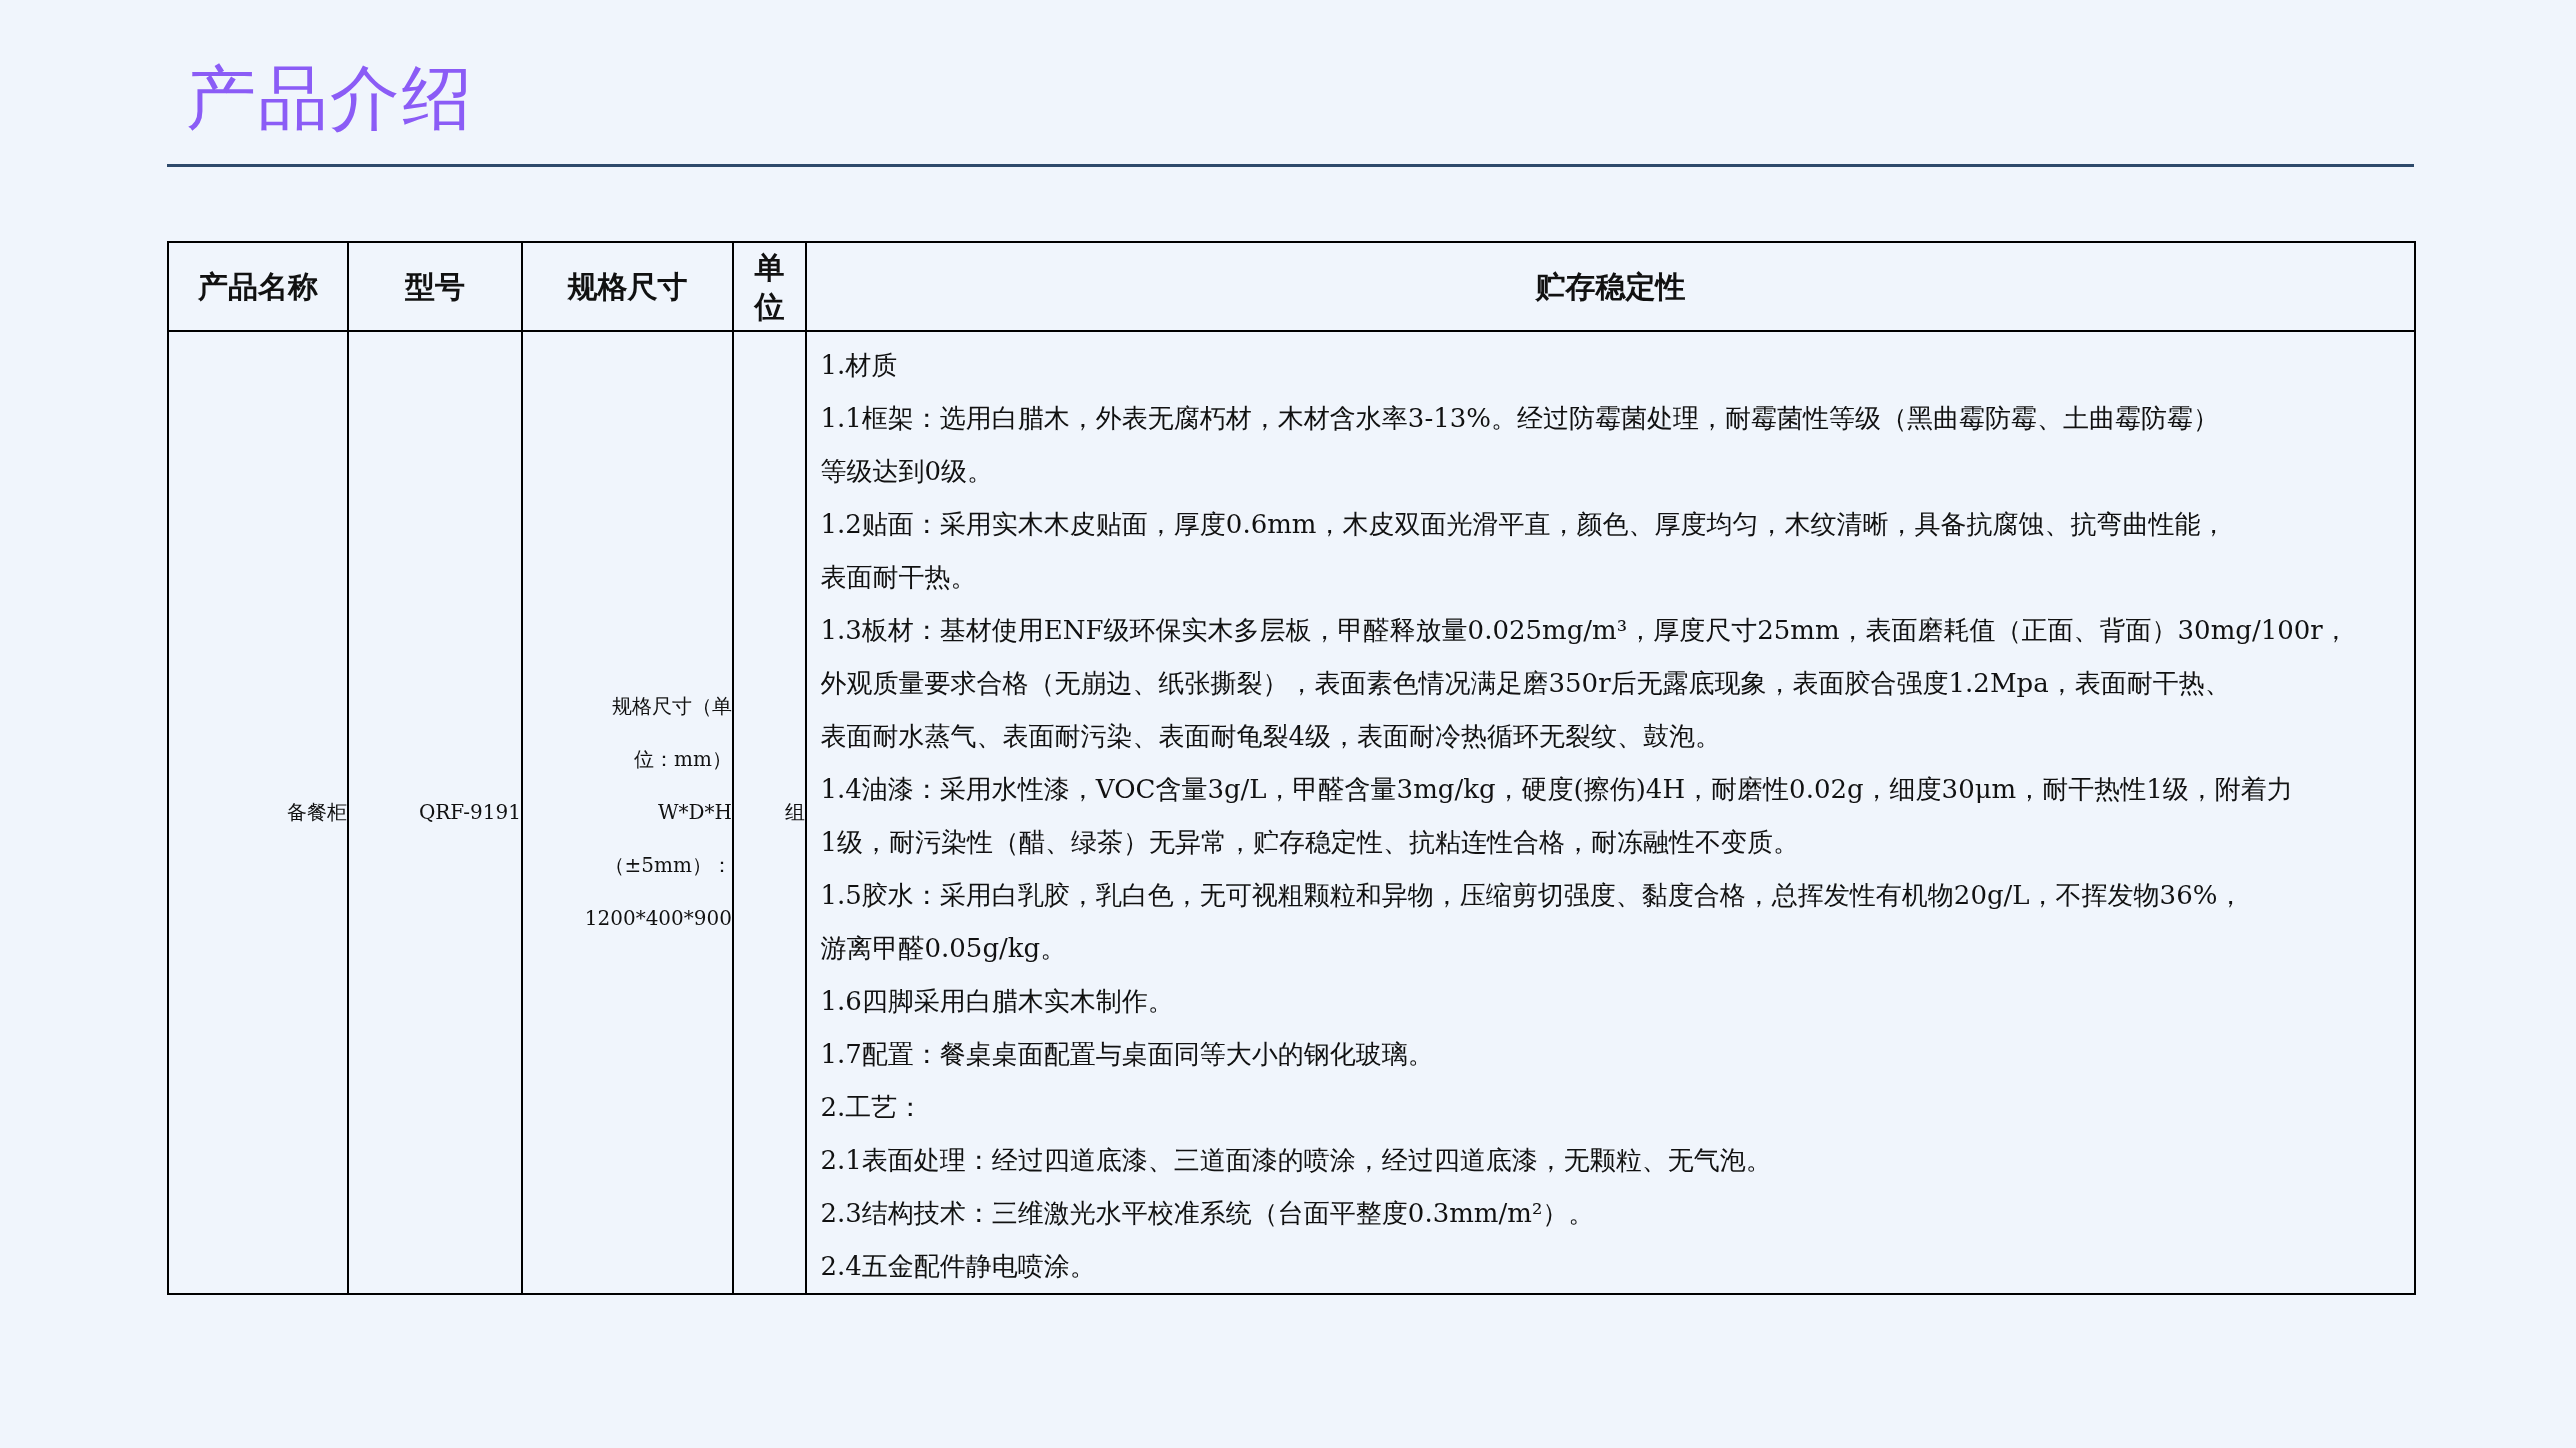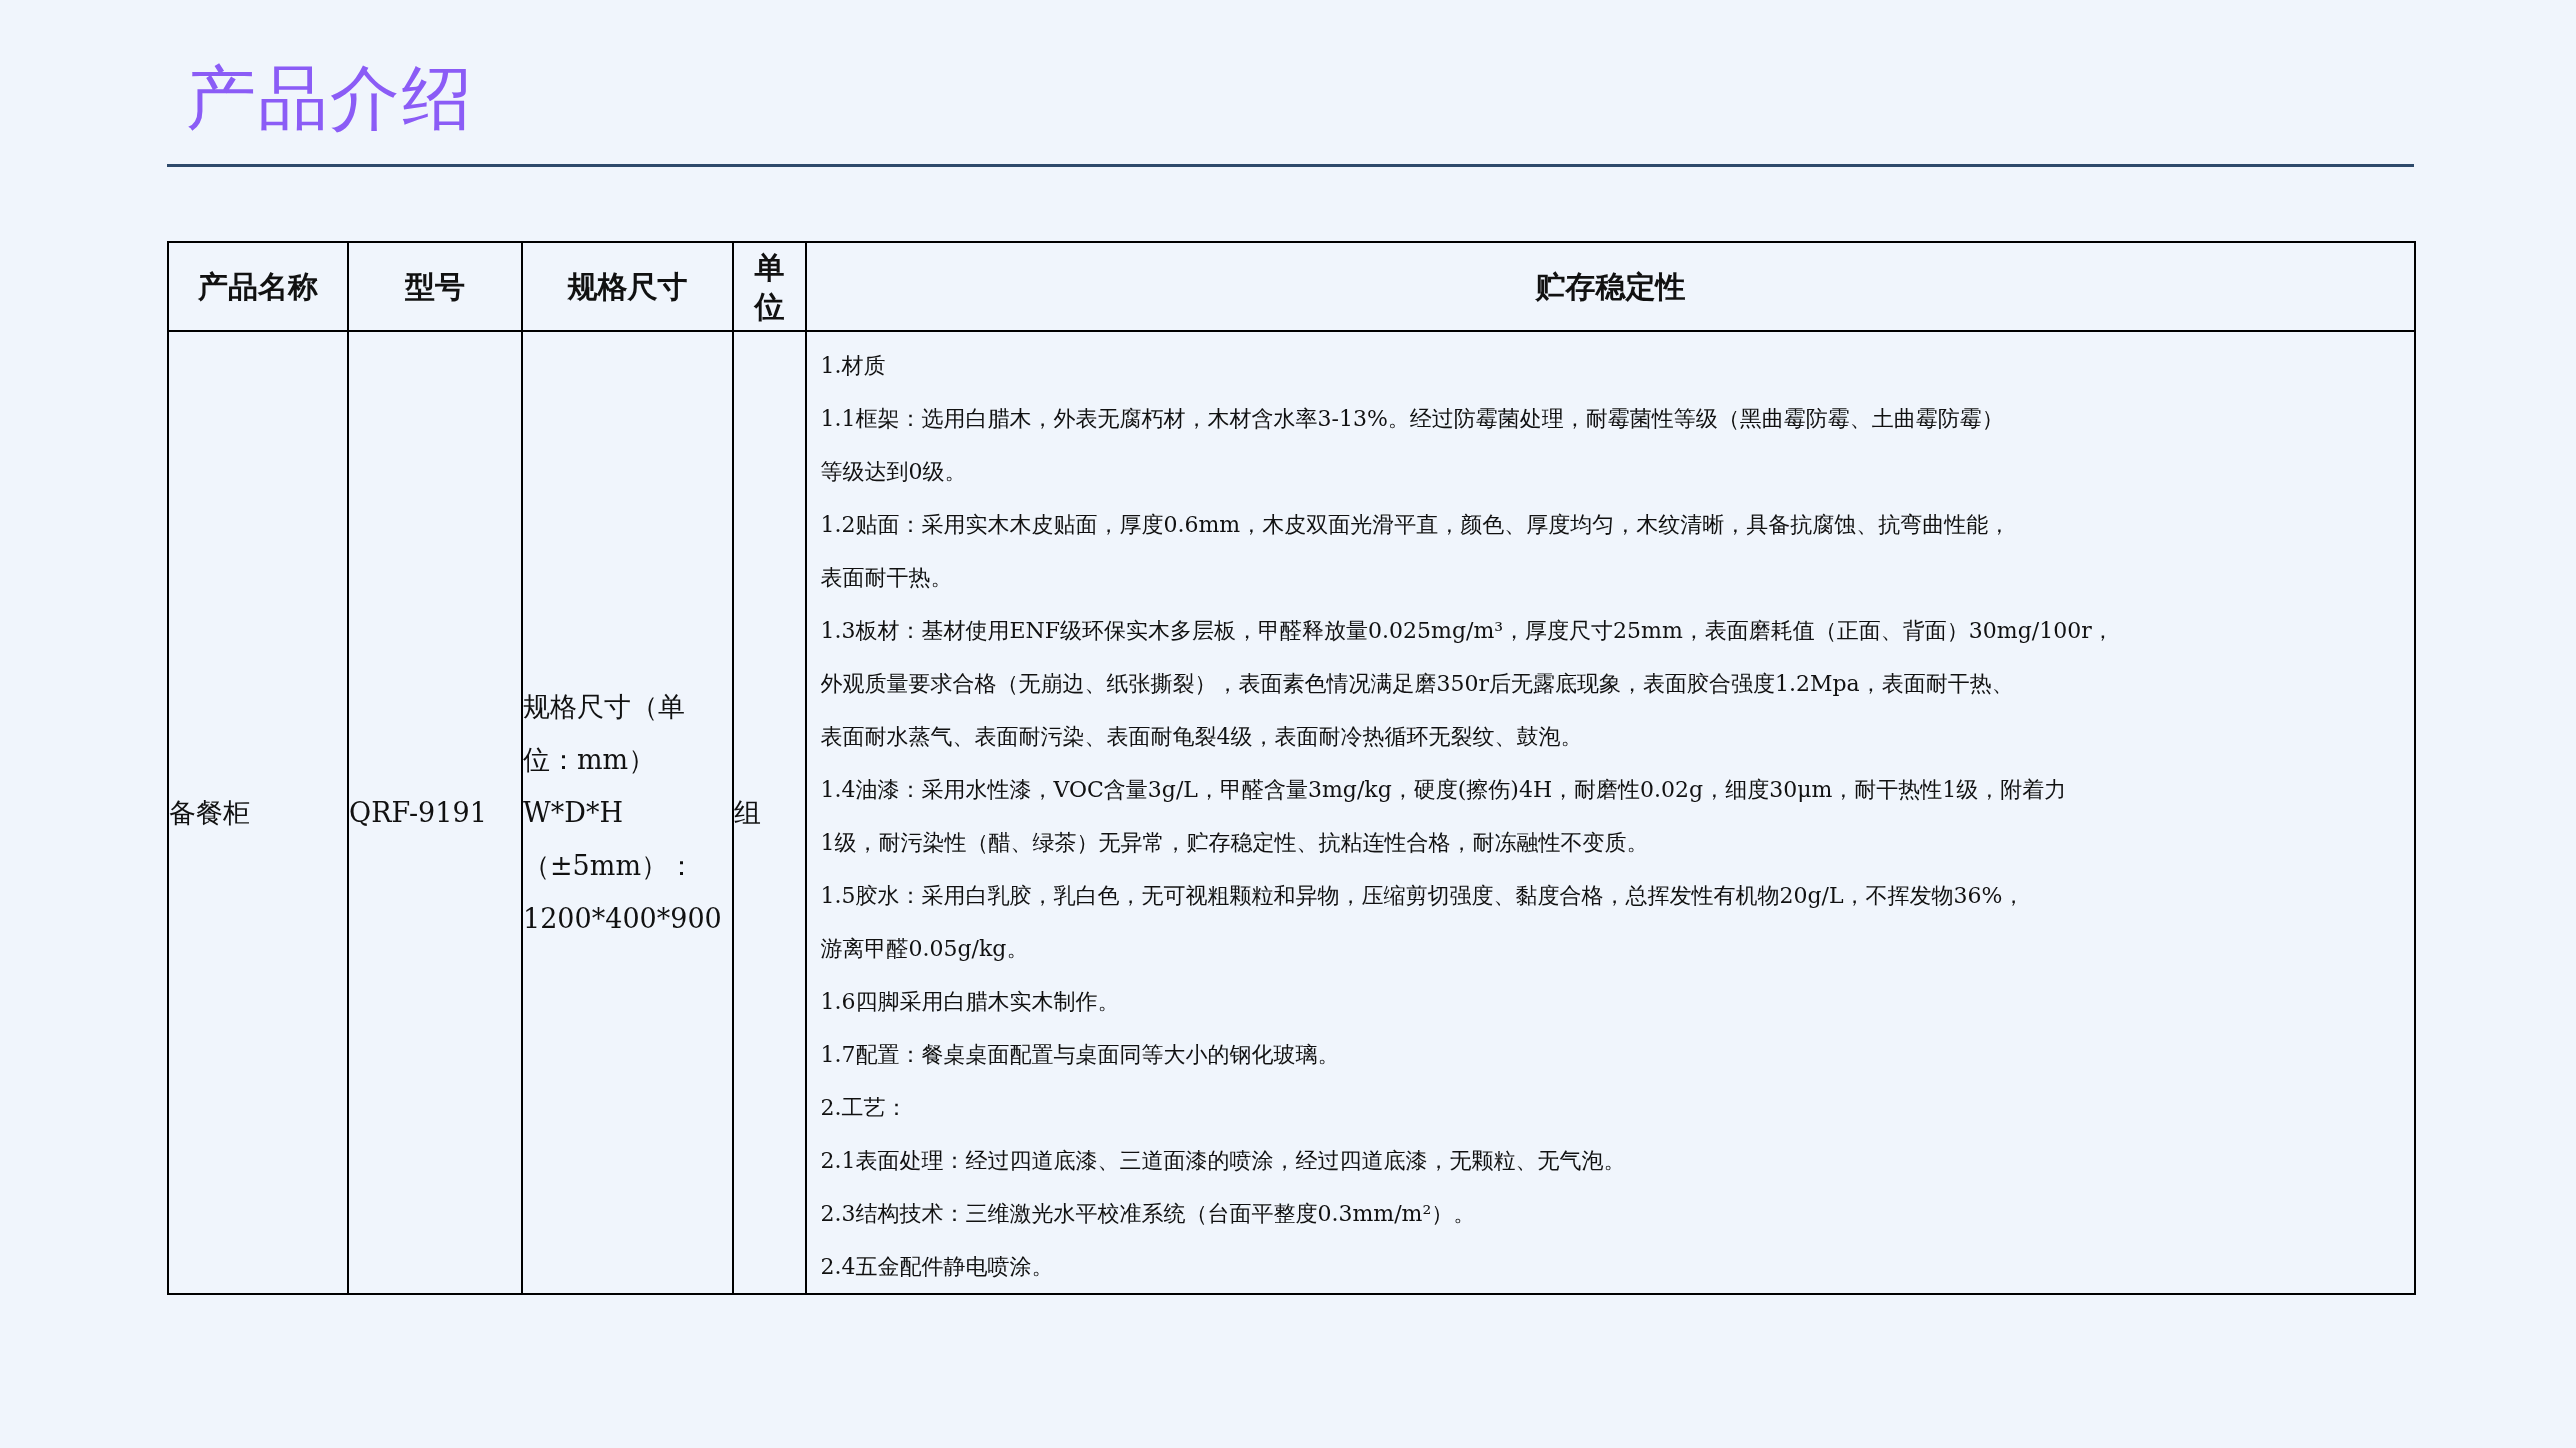--- a/index.html
+++ b/index.html
@@ -48,29 +48,29 @@
   table.spec-table th {
     height: 87px;
     font-family: "DejaVu Sans", "Liberation Sans", sans-serif;
     font-weight: bold;
     font-size: 30px;
     line-height: 39px;
     text-align: center;
     vertical-align: middle;
   }
   table.spec-table td.center {
-    text-align: left;
+    text-align: right;
     vertical-align: middle;
-    font-size: 27px;
+    font-size: 20px;
     line-height: 53px;
   }
   td.params {
     vertical-align: top;
     padding: 6.8px 0 0 13.5px !important;
-    font-size: 22px;
+    font-size: 26px;
     line-height: 53px;
     height: 947px;
   }
   .param-line {
     white-space: nowrap;
     overflow: hidden;
   }
   .spec-line { display: block; }
 </style>
 </head>

